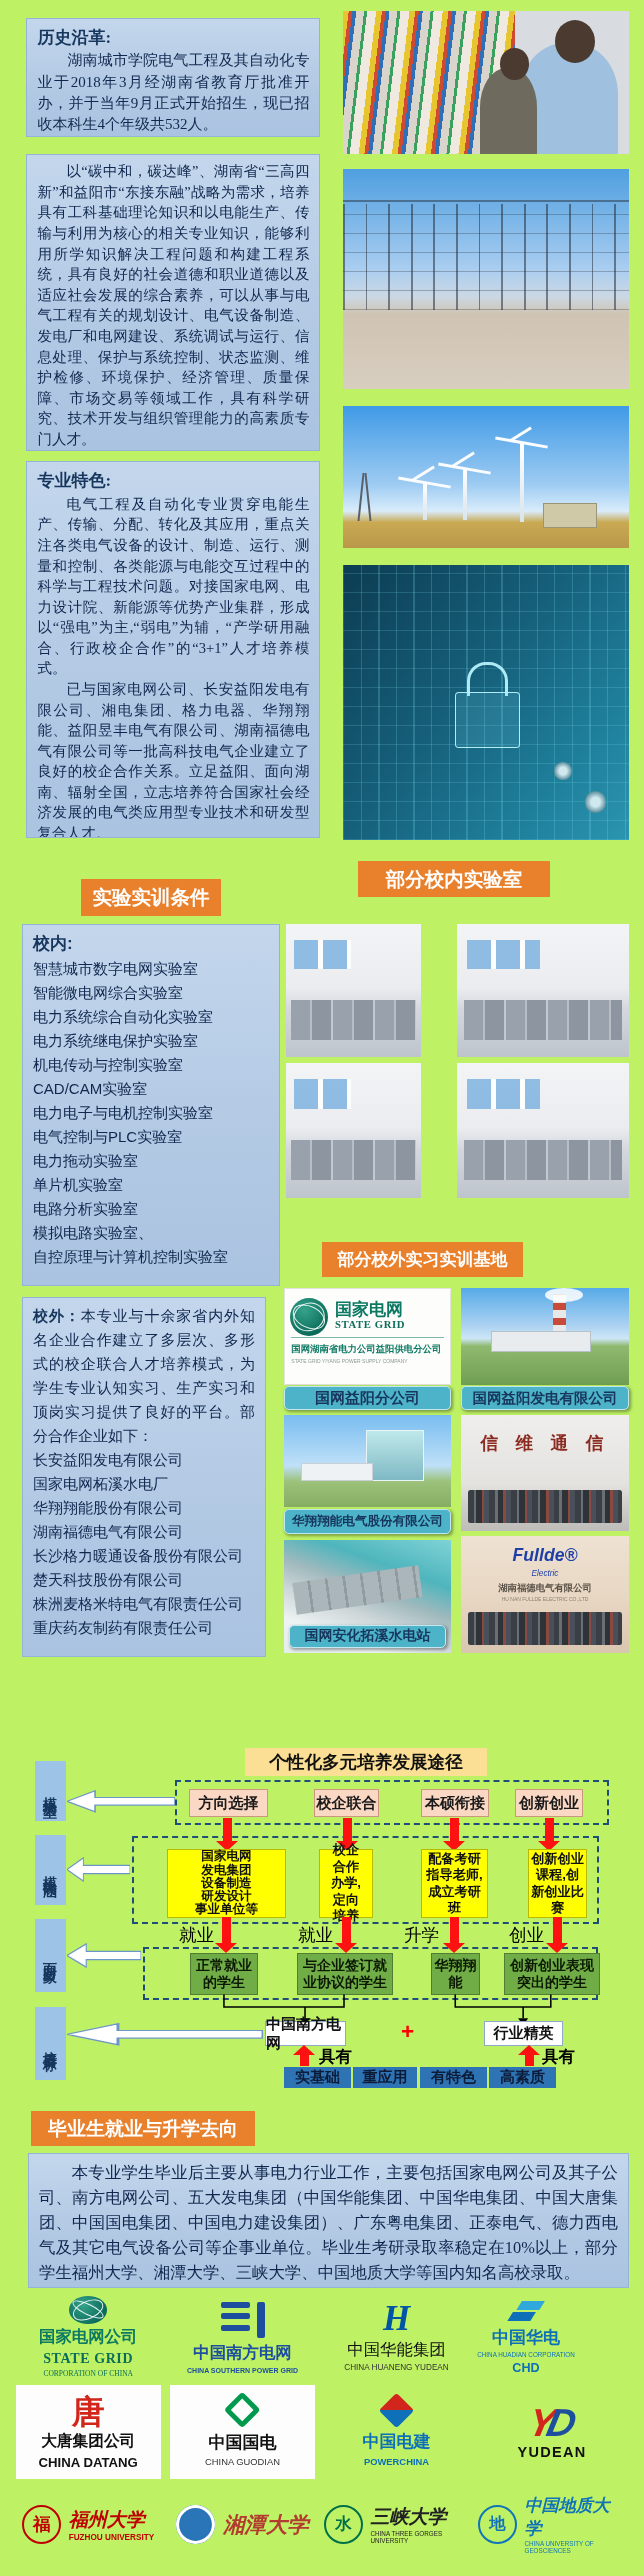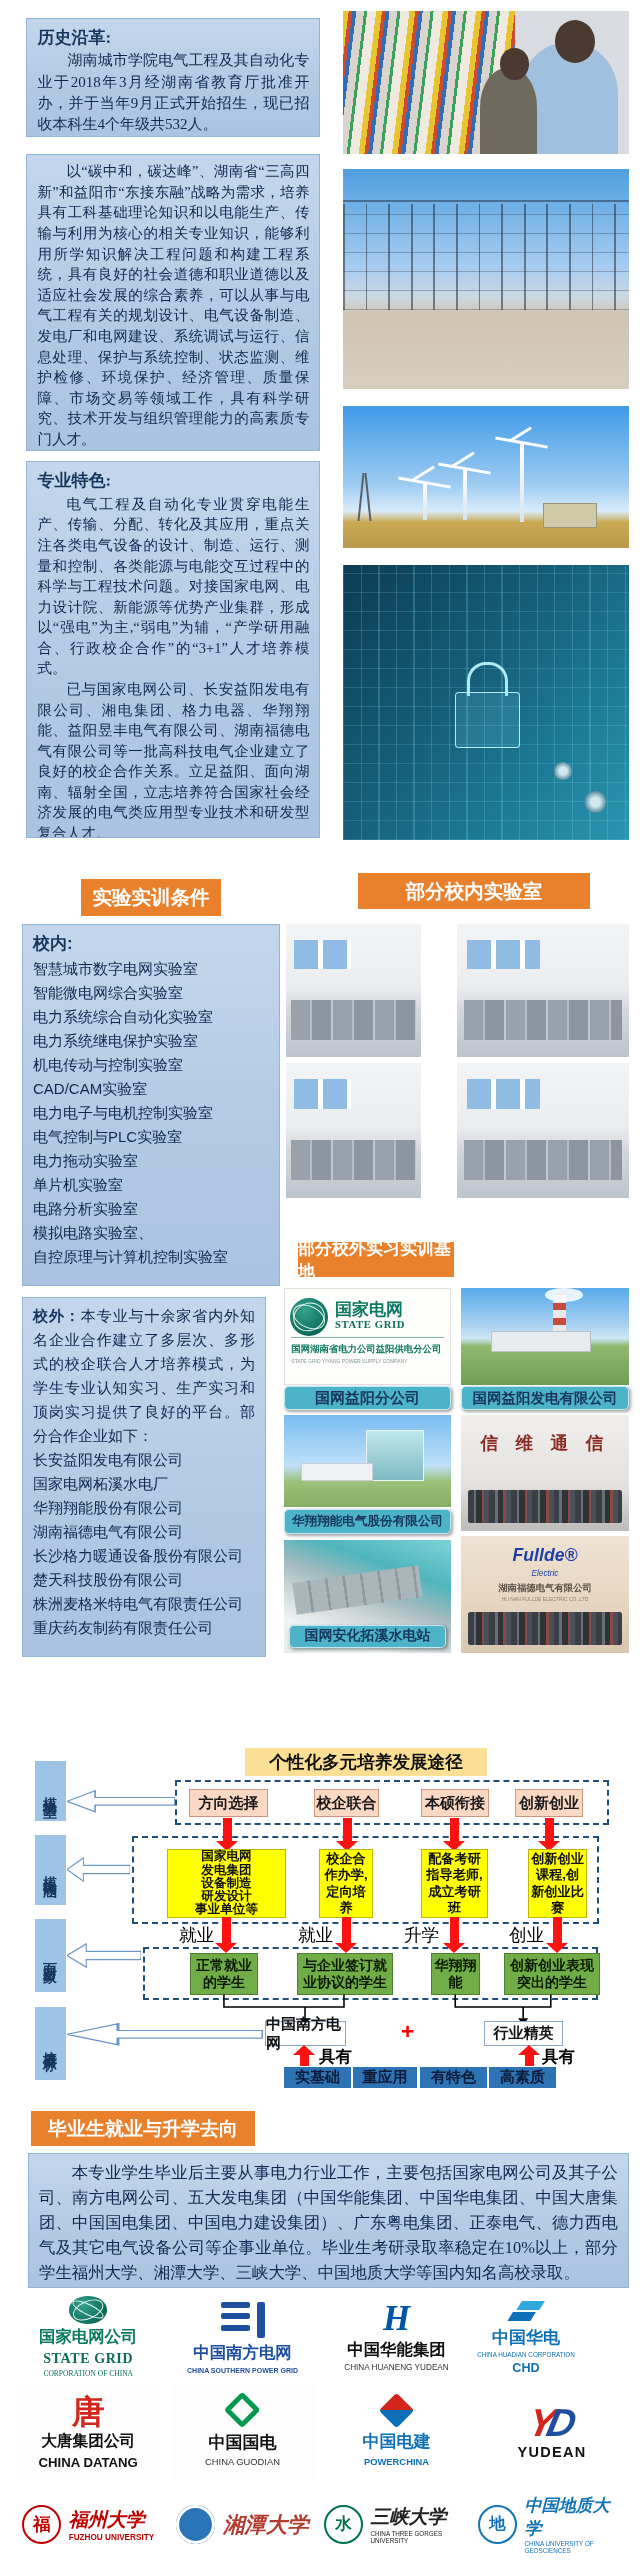--- a/index.html
+++ b/index.html
@@ -1,16 +1,16 @@
 <!DOCTYPE html>
 <html style="font-size:10px"><head>
 <meta charset="utf-8">
 <style>
   html,body{margin:0;padding:0;background:#888;}
-  .page{position:relative;width:644px;height:2576px;background:#ffffff;margin:0 auto;overflow:hidden;font-family:"Liberation Sans",sans-serif;}
+  .page{position:relative;width:644px;height:2576px;background:#bef264;margin:0 auto;overflow:hidden;font-family:"Liberation Sans",sans-serif;}
   .abs{position:absolute;}
   
   .bluebox{position:absolute;background:linear-gradient(180deg,#c3d6ec 0%,#b2c9e4 60%,#aac3e0 100%);border:0.6px solid #93b3d7;padding:6.3px 10px;box-sizing:border-box;color:#10284f;font-family:"Liberation Serif",serif;font-size:15px;line-height:1.42;text-align:justify;overflow:hidden;}
   .bb-head{font-weight:bold;color:#17365d;font-size:17px;line-height:1.5;}
   .bb-head-inline{font-weight:bold;color:#17365d;}
   .indent{text-indent:2em;}
   .sansbox{font-family:"Liberation Sans",sans-serif;line-height:24px;}
   
   .orange{position:absolute;background:#e8802c;color:#ffffff;font-weight:bold;display:flex;align-items:center;justify-content:center;box-sizing:border-box;font-family:"Liberation Sans",sans-serif;}
   
@@ -108,21 +108,21 @@
     <div class="cgrid"></div>
     <div class="lockshackle"></div>
     <div class="lockbody"></div>
     <div style="position:absolute;right:8%;bottom:10%;width:21.4px;height:21.4px;border-radius:50%;background:radial-gradient(circle,#cfe9ef 30%,#5e8f9e 70%);"></div>
     <div style="position:absolute;right:20%;bottom:22%;width:17.6px;height:17.6px;border-radius:50%;background:radial-gradient(circle,#cfe9ef 30%,#5e8f9e 70%);"></div>
   </div>
 
   <div class="orange" style="left:81px;top:879px;width:140px;height:37px;font-size:19.5px;">
     <span>实验实训条件</span>
   </div>
-  <div class="orange" style="left:358px;top:861px;width:232px;height:36px;font-size:19.5px;margin-top:12px;">
+  <div class="orange" style="left:358px;top:861px;width:192px;height:36px;font-size:19.5px;">
     <span>部分校内实验室</span>
   </div>
 
   <div class="bluebox sansbox" style="left:22px;top:924px;width:258px;height:362px;font-family:'Liberation Sans',sans-serif;text-align:left;font-size:15px;">
     <div class="bb-head" style="font-family:'Liberation Sans',sans-serif;">校内:</div>
     <div>智慧城市数字电网实验室</div>
     <div>智能微电网综合实验室</div>
     <div>电力系统综合自动化实验室</div>
     <div>电力系统继电保护实验室</div>
     <div>机电传动与控制实验室</div>
@@ -134,21 +134,21 @@
     <div>电路分析实验室</div>
     <div>模拟电路实验室、</div>
     <div>自控原理与计算机控制实验室</div>
   </div>
 
   <div class="photo labroom" style="left:286px;top:924px;width:135px;height:133px;"></div>
   <div class="photo labroom" style="left:457px;top:924px;width:172px;height:133px;"></div>
   <div class="photo labroom" style="left:286px;top:1063px;width:135px;height:135px;"></div>
   <div class="photo labroom" style="left:457px;top:1063px;width:172px;height:135px;"></div>
 
-  <div class="orange" style="left:298px;top:1242px;width:156px;height:35px;font-size:17px;">
+  <div class="orange" style="left:322px;top:1242px;width:201px;height:35px;font-size:17px;">
     <span>部分校外实习实训基地</span>
   </div>
 
   <div class="bluebox sansbox" style="left:22px;top:1297px;width:244px;height:360px;font-family:'Liberation Sans',sans-serif;font-size:15px;">
     <div style="text-align:justify;">
       <span class="bb-head-inline">校外：</span><span>本专业与十余家省内外知名企业合作建立了多层次、多形式的校企联合人才培养模式，为学生专业认知实习、生产实习和顶岗实习提供了良好的平台。部分合作企业如下：</span>
     </div>
     <div style="text-align:left;">
       <div>长安益阳发电有限公司</div>
       <div>国家电网柘溪水电厂</div>
@@ -276,21 +276,21 @@
   <div class="ra" style="left:538px;top:1818px;height:33px;">
       <span class="sh"></span>
       <span class="hd"></span>
     </div>
 
   <div class="ybox" style="left:167px;top:1849px;width:119px;height:69px;font-size:12.6px;line-height:13.2px;white-space:pre-line;"><span>国家电网
 发电集团
 设备制造
 研发设计
 事业单位等</span></div>
-  <div class="ybox" style="left:319px;top:1849px;width:54px;height:69px;font-size:13.2px;line-height:16.4px;padding:0;">
+  <div class="ybox" style="left:319px;top:1849px;width:54px;height:69px;font-size:13.2px;line-height:16.4px;padding:8px;">
       <span>校企合作办学,定向培养</span>
     </div>
   <div class="ybox" style="left:421px;top:1849px;width:67px;height:69px;font-size:13.2px;line-height:16.4px;padding:1.3px;">
       <span>配备考研指导老师,成立考研班</span>
     </div>
   <div class="ybox" style="left:528px;top:1849px;width:59px;height:69px;font-size:13.2px;line-height:16.4px;padding:1.3px;">
       <span>创新创业课程,创新创业比赛</span>
     </div>
 
   <div class="ra" style="left:215px;top:1917px;height:36px;">
@@ -390,21 +390,21 @@
         <i style="left:0;top:12.6px;width:29px;height:6.3px;"></i>
         <i style="left:0;top:24px;width:29px;height:6.3px;"></i>
         <i style="right:0;top:1.3px;width:7.5px;height:36px;"></i>
     </div>
     <div style="color:#1d4f9e;font-weight:bold;font-size:16.4px;">中国南方电网</div>
     <div style="color:#1d4f9e;font-weight:bold;font-size:7px;">CHINA SOUTHERN POWER GRID</div>
   </div>
 
   <div class="lcell" style="left:324px;top:2296px;width:145px;height:82px;">
     <div style="color:#0055a5;font-weight:bold;font-style:italic;font-size:35px;line-height:34px;font-family:'Liberation Serif',serif;">H</div>
-    <div style="color:#111;font-weight:bold;font-size:16.4px;">中国华能集团</div>
+    <div style="color:#111;font-weight:normal;font-size:16.4px;">中国华能集团</div>
     <div style="color:#333;font-size:8.2px;">CHINA HUANENG YUDEAN</div>
   </div>
 
   <div class="lcell" style="left:452px;top:2296px;width:148px;height:82px;text-align:right;">
     <div class="hdmark">
         <i style="background:#2fa8dc;margin-left:8.8px;"></i>
         <i style="background:#0d70b8;"></i>
       </div>
     <div style="color:#0d70b8;font-weight:bold;font-size:17px;">中国华电</div>
     <div style="color:#0d70b8;font-size:6.3px;">CHINA HUADIAN CORPORATION</div>

